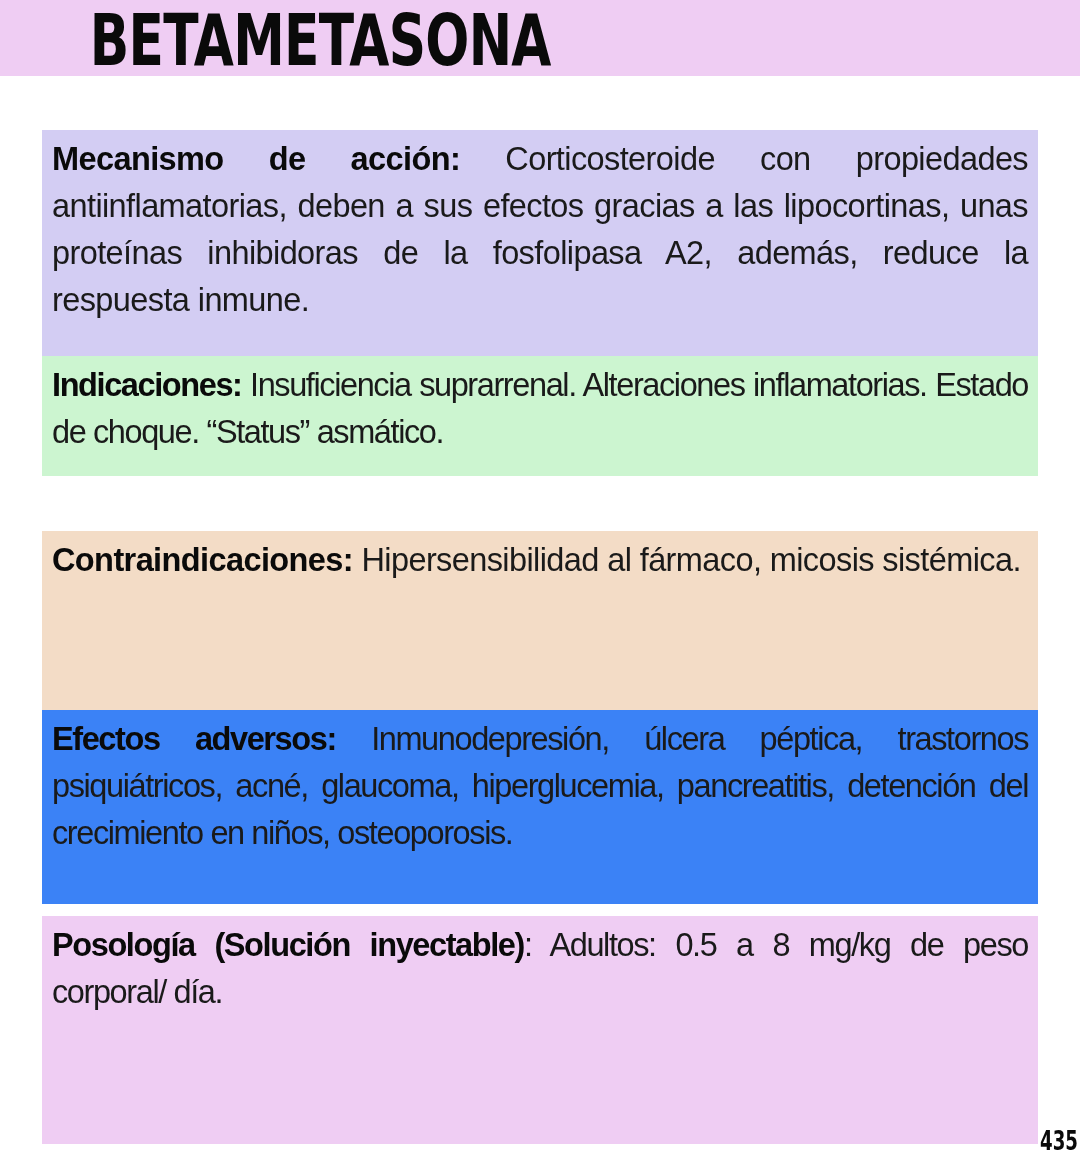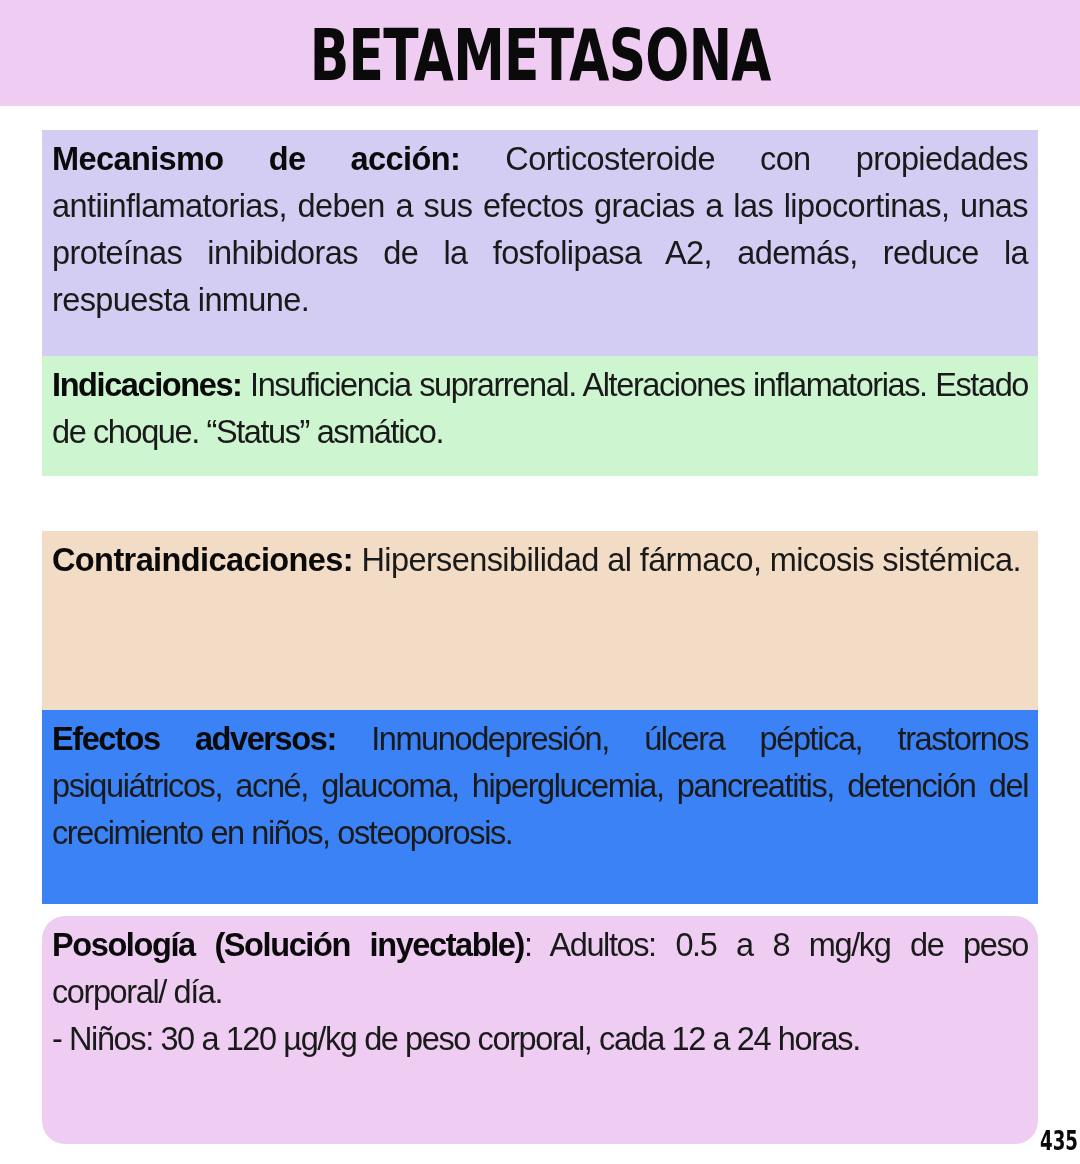--- a/index.html
+++ b/index.html
@@ -1,39 +1,39 @@
 <!DOCTYPE html>
 <html><head>
   <meta charset="utf-8">
   <style>
     html, body { margin: 0; padding: 0; }
     body {
       width: 1080px; height: 1164px; background: #ffffff; position: relative; overflow: hidden;
       font-family: "Liberation Sans", sans-serif; color: #1a1a1a;
     }
     .header {
-      position: absolute; left: 0; top: 0; width: 1080px; height: 106px; background: #efcdf3;
-      display: flex; align-items: center; justify-content: center;
+      position: absolute; left: 0; top: 0; width: 1080px; height: 76px; background: #efcdf3;
+      display: flex; align-items: center; justify-content: flex-start;
     }
     .title {
       font-family: "DejaVu Sans", sans-serif; font-weight: bold; font-size: 72px;
       letter-spacing: -1px; color: #0a0a0a; transform: scaleX(0.72); margin-top: 4px;
     }
     .box {
       position: absolute; left: 42px; width: 996px; box-sizing: border-box;
       padding: 6px 10px 0 10px; font-size: 32.5px; line-height: 47px; text-align: justify;
       letter-spacing: -0.6px;
     }
     .box b { font-weight: bold; color: #0a0a0a; }
     .narrow { letter-spacing: -1.4px; }
     .b1 { top: 130px; height: 260px; background: #d3cdf3; }
     .b2 { top: 356px; height: 120px; background: #ccf5d0; }
     .b3 { top: 531px; height: 196px; background: #f3dcc6; }
     .b4 { top: 710px; height: 194px; background: #3b82f6; }
-    .b5 { top: 916px; height: 228px; background: #efcdf3; text-align: left; border-radius: 23px; }
+    .b5 { top: 916px; height: 228px; background: #efcdf3; text-align: left; }
     .b5 .first { text-align: justify; text-align-last: left; }
     .page-num {
       position: absolute; left: 1040px; top: 1126px; font-family: "DejaVu Sans", sans-serif;
       font-weight: bold; font-size: 26px; transform: scaleX(0.7); transform-origin: left;
       color: #0a0a0a;
     }
   </style>
 </head>
 <body>
 
@@ -52,16 +52,15 @@
 <div class="box b3">
   <b>Contraindicaciones:</b><span> Hipersensibilidad al fármaco, micosis sistémica.</span>
 </div>
 
 <div class="box b4 narrow">
   <b>Efectos adversos:</b><span> Inmunodepresión, úlcera péptica, trastornos psiquiátricos, acné, glaucoma, hiperglucemia, pancreatitis, detención del crecimiento en niños, osteoporosis.</span>
 </div>
 
 <div class="box b5 narrow">
   <div class="first"><b>Posología (Solución inyectable)</b><span>: Adultos: 0.5 a 8 mg/kg de peso corporal/ día.</span></div>
-  <div>- Niños: 30 a 120 µg/kg de peso corporal, cada 12 a 24 horas.</div>
 </div>
 
 <div class="page-num">435</div>
 
 </body></html>

